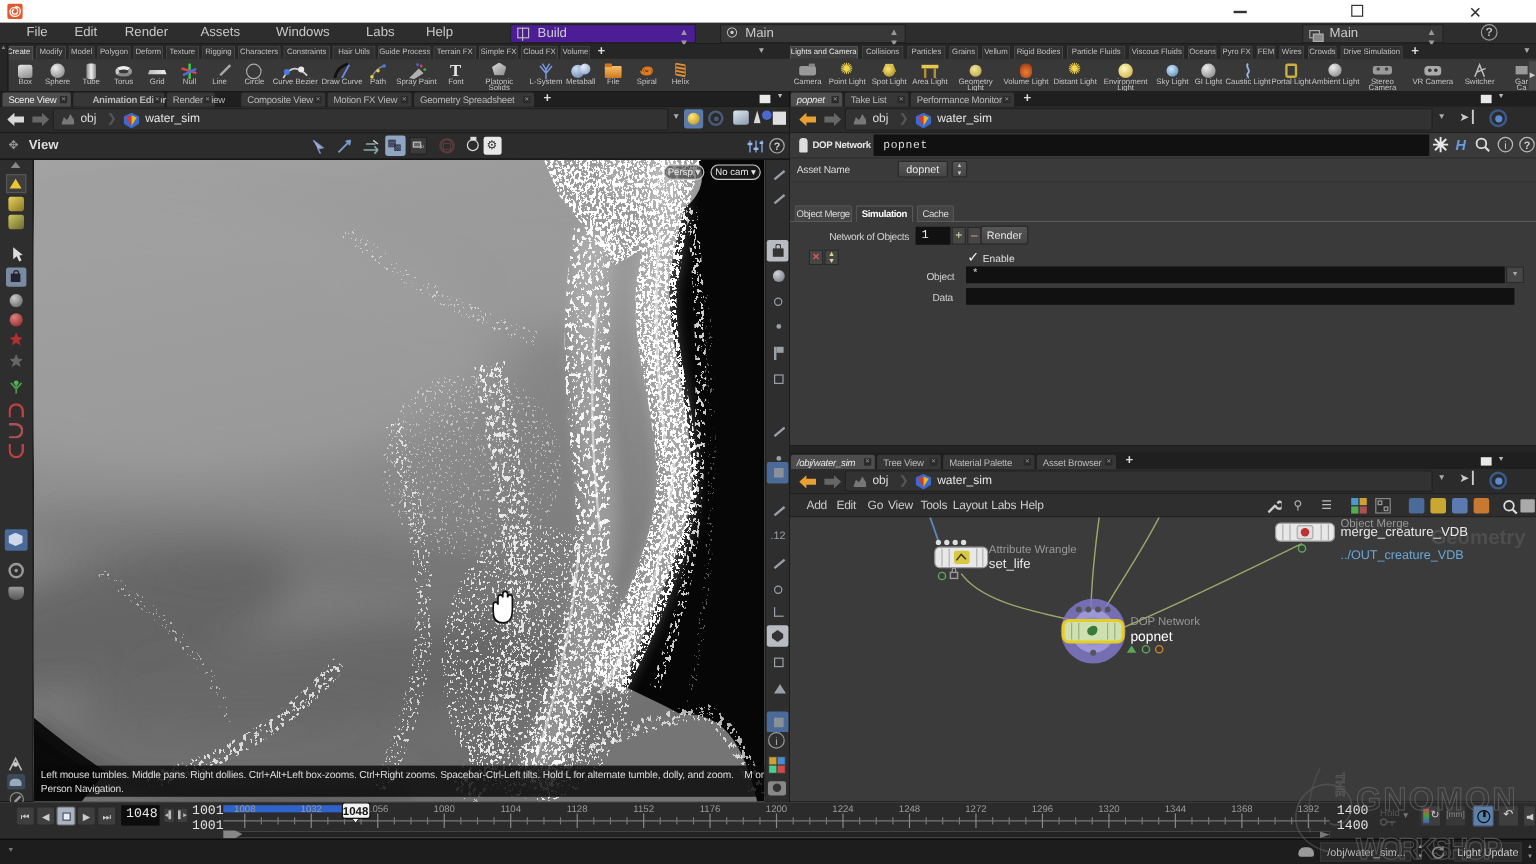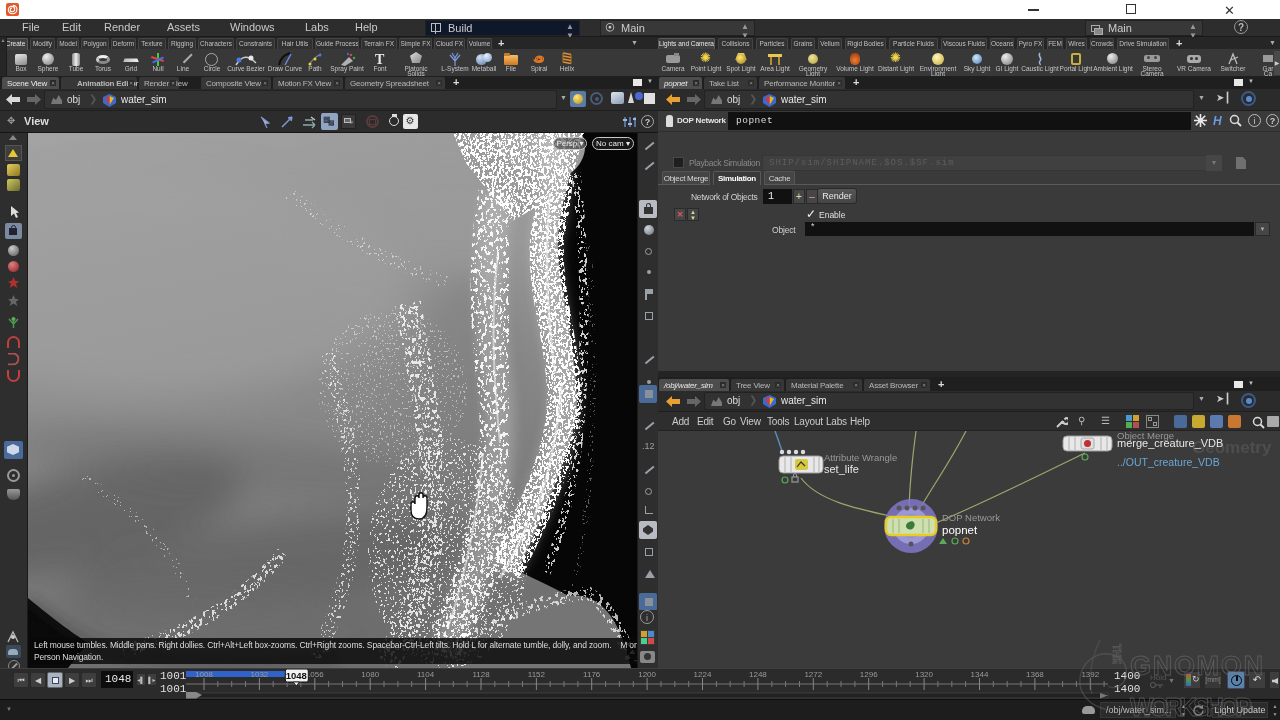--- a/index.html
+++ b/index.html
@@ -19,21 +19,21 @@
  <div class="ab" style="left:1224px;top:3px;font-size:13px;color:#333;">✕</div>
 </div>
 <div class="ab" style="left:0;top:19px;width:1280px;height:18px;background:#2d2d2d;border-bottom:1px solid #1a1a1a;">
     <div class="ab tx" style="left:22px;top:2px;font-size:11px;color:#c9c9c9;">File</div>
     <div class="ab tx" style="left:62px;top:2px;font-size:11px;color:#c9c9c9;">Edit</div>
     <div class="ab tx" style="left:104px;top:2px;font-size:11px;color:#c9c9c9;">Render</div>
     <div class="ab tx" style="left:167px;top:2px;font-size:11px;color:#c9c9c9;">Assets</div>
     <div class="ab tx" style="left:230px;top:2px;font-size:11px;color:#c9c9c9;">Windows</div>
     <div class="ab tx" style="left:305px;top:2px;font-size:11px;color:#c9c9c9;">Labs</div>
     <div class="ab tx" style="left:355px;top:2px;font-size:11px;color:#c9c9c9;">Help</div>
-    <div class="ab" style="left:425px;top:1px;width:155px;height:16px;background:#0f172a;border:1px solid #222;">
+    <div class="ab" style="left:425px;top:1px;width:155px;height:16px;background:#4c1d95;border:1px solid #222;">
  <span class="ab" style="left:5px;top:2px;width:10px;height:9px;border:1px solid #bbb;"></span>
  <span class="ab" style="left:9px;top:2px;width:1px;height:11px;background:#bbb;"></span>
  <span class="ab tx" style="left:22px;top:1px;font-size:11px;color:#ccc;">Build</span>
  <span class="ab tx" style="left:140px;top:1px;font-size:8px;color:#999;">▲<br>▼</span>
 </div>
 <div class="ab" style="left:600px;top:1px;width:155px;height:16px;background:#383838;border:1px solid #222;">
  <span class="ab tx" style="left:4px;top:1px;font-size:10px;color:#ccc;">⦿</span>
  <span class="ab tx" style="left:20px;top:1px;font-size:11px;color:#ccc;">Main</span>
  <span class="ab tx" style="left:140px;top:1px;font-size:8px;color:#999;">▲<br>▼</span>
 </div>
@@ -674,26 +674,24 @@
         <circle cx="6.5" cy="6.5" r="2.5" fill="#e8e8e8"></circle>
       </svg>
  <span class="ab tx" style="left:555px;top:3px;font-size:12px;font-weight:bold;color:#6a9ae0;font-style:italic;">H</span>
  <svg class="ab" style="left:571px;top:3px" width="13" height="13">
         <circle cx="5.5" cy="5.5" r="4" fill="none" stroke="#ddd" stroke-width="1.5"></circle>
         <line x1="8.5" y1="8.5" x2="12" y2="12" stroke="#ddd" stroke-width="1.8"></line>
       </svg>
  <div class="ab" style="left:590px;top:3px;width:13px;height:13px;border:1.5px solid #bbb;border-radius:50%;color:#ccc;font-size:9px;text-align:center;line-height:13px;">i</div>
  <div class="ab" style="left:608px;top:3px;width:13px;height:13px;border:1.5px solid #bbb;border-radius:50%;color:#ccc;font-size:9px;font-weight:bold;text-align:center;line-height:13px;">?</div>
 </div>
-<div class="ab" style="left:0;top:78px;width:622px;height:20px;">
- <span class="ab" style="left:15px;top:3px;width:11px;height:11px;background:#1f1f1f;border:1px solid #484848;"></span>
- <span class="ab tx" style="left:31px;top:4px;font-size:8.5px;letter-spacing:-0.3px;color:#8a8a8a;">Playback Simulation</span>
- <div class="ab mono" style="left:104px;top:1px;width:452px;height:16px;background:#404040;border:1px solid #363636;color:#5d5d5d;font-size:9px;line-height:15px;padding-left:6px;letter-spacing:1px;">SHIP/sim/SHIPNAME.$OS.$SF.sim</div>
- <div class="ab" style="left:548px;top:1px;width:16px;height:16px;background:#464646;color:#777;font-size:7px;text-align:center;line-height:16px;">▼</div>
- <div class="ab" style="left:578px;top:3px;width:10px;height:12px;background:#707070;clip-path:polygon(0 0,70% 0,100% 30%,100% 100%,0 100%);"></div>
+<div class="ab" style="left:0;top:56px;width:622px;height:20px;border-bottom:1px solid #333;">
+ <span class="ab tx" style="left:6px;top:4px;font-size:8.5px;letter-spacing:-0.2px;color:#d8d8d8;">Asset Name</span>
+ <div class="ab" style="left:90px;top:2px;width:42px;height:14px;background:linear-gradient(180deg,#555,#454545);border:1px solid #2a2a2a;border-radius:2px;color:#e8e8e8;font-size:9px;text-align:center;line-height:13px;">dopnet</div>
+ <div class="ab" style="left:135px;top:2px;width:13px;height:14px;background:linear-gradient(180deg,#555,#454545);border:1px solid #2a2a2a;border-radius:2px;color:#ccc;font-size:5px;text-align:center;line-height:6.5px;">▲<br>▼</div>
 </div>
 <div class="ab" style="left:0;top:94px;width:622px;height:15px;">
  <div class="ab" style="left:4px;top:1px;width:48px;height:14px;background:#454545;border:1px solid #555;border-bottom:1px solid #5a5a5a;color:#d8d8d8;font-size:8px;letter-spacing:-0.3px;text-align:center;line-height:13px;border-radius:2px 2px 0 0;white-space:nowrap;overflow:hidden;">Object Merge</div>
  <div class="ab" style="left:55px;top:1px;width:48px;height:14px;background:#3a3a3a;border:1px solid #5a5a5a;border-bottom:none;color:#fff;font-weight:bold;font-size:8px;letter-spacing:-0.3px;text-align:center;line-height:13px;border-radius:2px 2px 0 0;white-space:nowrap;overflow:hidden;">Simulation</div>
  <div class="ab" style="left:106px;top:1px;width:31px;height:14px;background:#454545;border:1px solid #555;border-bottom:1px solid #5a5a5a;color:#d8d8d8;font-size:8px;letter-spacing:-0.3px;text-align:center;line-height:13px;border-radius:2px 2px 0 0;white-space:nowrap;overflow:hidden;">Cache</div>
  <div class="ab" style="left:0;top:14px;width:4px;height:1px;background:#5a5a5a;"></div>
  <div class="ab" style="left:137px;top:14px;width:485px;height:1px;background:#5a5a5a;"></div>
 </div>
 <div class="ab" style="left:0;top:112px;width:622px;height:20px;">
  <span class="ab tx" style="left:33px;top:4px;font-size:8.5px;letter-spacing:-0.3px;color:#d0d0d0;">Network of Objects</span>
@@ -705,20 +703,24 @@
 <div class="ab" style="left:0;top:131px;width:622px;height:18px;">
  <div class="ab" style="left:16px;top:1px;width:12px;height:13px;background:#464646;border:1px solid #2a2a2a;color:#e05a5a;font-size:8px;font-weight:bold;text-align:center;line-height:12px;">✕</div>
  <div class="ab" style="left:29px;top:1px;width:12px;height:13px;background:#464646;border:1px solid #2a2a2a;color:#d8d890;font-size:6px;text-align:center;line-height:6px;">▲<br>▼</div>
  <span class="ab tx" style="left:148px;top:0px;font-size:12px;color:#f0f0f0;">✓</span>
  <span class="ab tx" style="left:161px;top:3px;font-size:8.5px;color:#e0e0e0;">Enable</span>
 </div>
 <div class="ab" style="left:0;top:146px;width:622px;height:17px;">
  <span class="ab tx" style="left:114px;top:3px;font-size:8.5px;letter-spacing:-0.2px;color:#d0d0d0;">Object</span>
  <div class="ab mono" style="left:147px;top:0px;width:449px;height:14px;background:#111;color:#ddd;font-size:9px;line-height:13px;padding-left:5px;">*</div>
  <div class="ab" style="left:597px;top:0px;width:15px;height:14px;background:#464646;border:1px solid #2a2a2a;color:#aaa;font-size:6px;text-align:center;line-height:13px;">▼</div>
+</div>
+<div class="ab" style="left:0;top:164px;width:622px;height:17px;">
+ <span class="ab tx" style="left:119px;top:3px;font-size:8.5px;letter-spacing:-0.2px;color:#d0d0d0;">Data</span>
+ <div class="ab mono" style="left:147px;top:0px;width:457px;height:14px;background:#111;"></div>
 </div>
 </div>
 <div class="ab" style="left:658px;top:371px;width:622px;height:6px;background:#242424;"></div>
 <div class="ab" style="left:658px;top:377px;width:622px;height:291px;background:#3b3b3b;">
     <div class="ab" style="left:0;top:0;width:622px;height:14px;background:#1f1f1f;">
       <div class="ab" style="left:1px;top:2px;width:70px;height:12px;background:#4d4d4d;border-radius:2px 2px 0 0;">
         <span class="ab tx" style="left:5px;top:1.5px;font-size:8px;letter-spacing:-0.2px;color:#e8e8e8;font-style:italic;">/obj/water_sim</span>
         <span class="ab" style="right:3px;top:3px;width:6px;height:6px;background:#2a2a2a;color:#999;font-size:5px;text-align:center;line-height:6px;">✕</span>
       </div>
       <div class="ab" style="left:73px;top:2px;width:53px;height:12px;background:#373737;border-radius:2px 2px 0 0;">

